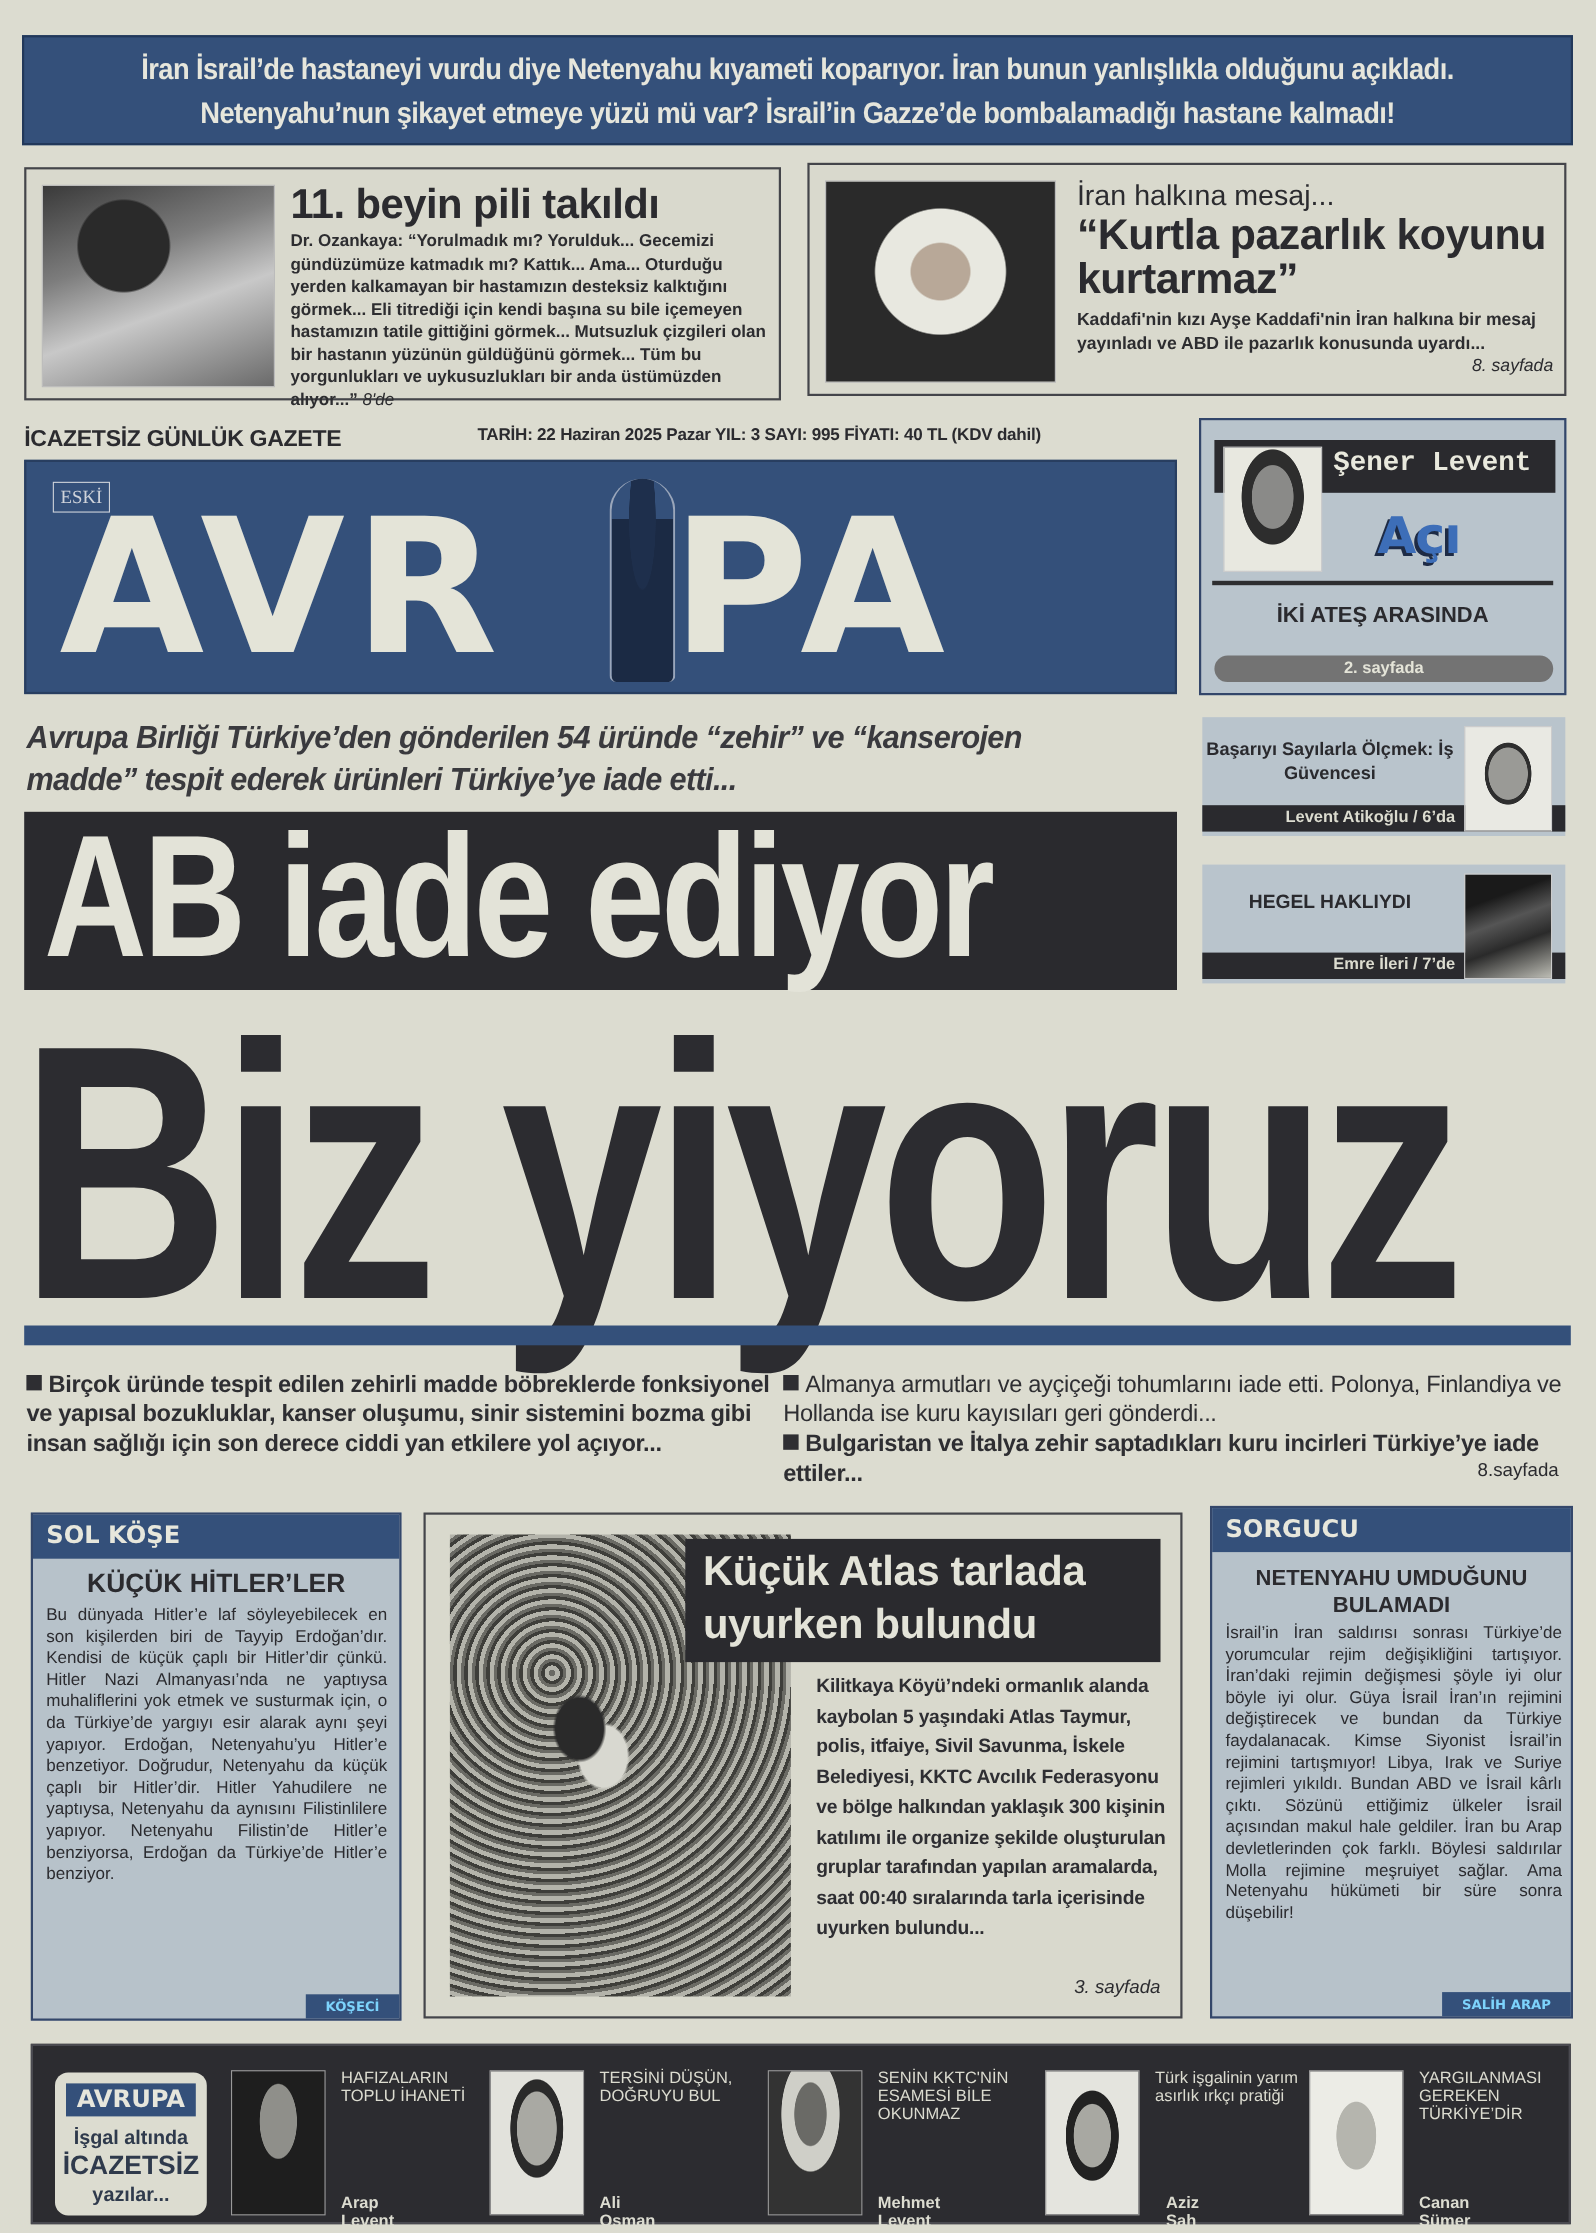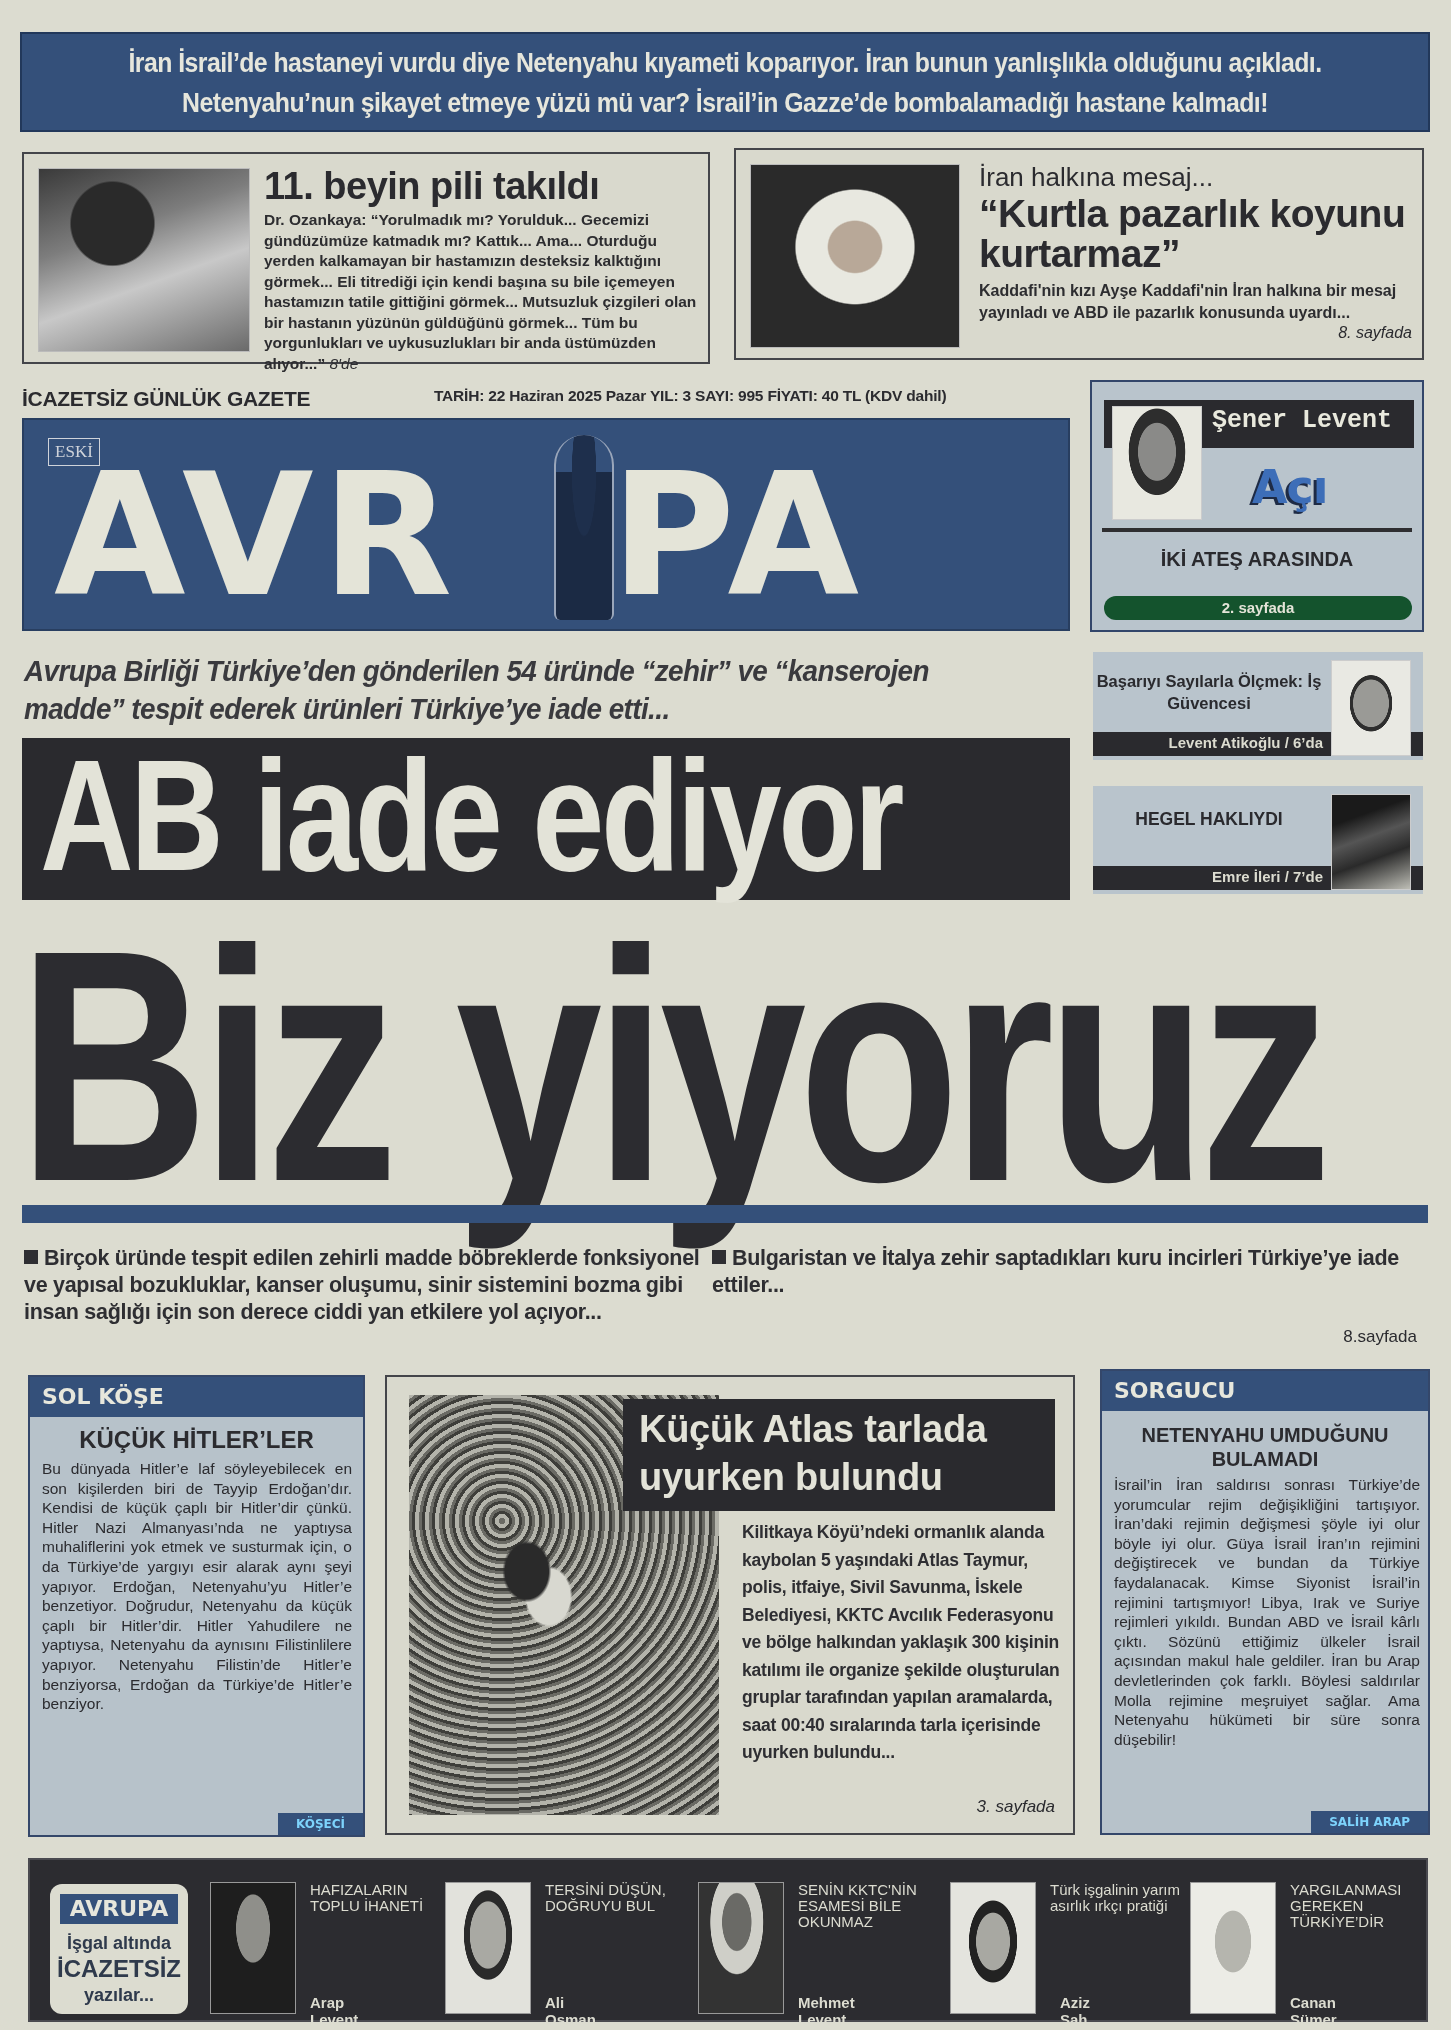--- a/index.html
+++ b/index.html
@@ -74,21 +74,21 @@
   .col-box { left: 1090px; top: 380px; width: 334px; height: 252px;
     border: 2px solid #33466a; background: #b9c4cc; }
   .col-name-bar { left: 12px; top: 18px; width: 310px; height: 48px; background: #2a2a2e; }
   .col-name { left: 120px; top: 24px; color: #e9e9dd; font-weight: bold; font-size: 25px; font-family: Liberation Mono, monospace; }
   .col-photo { left: 20px; top: 24px; width: 90px; height: 114px;
     background: radial-gradient(ellipse at 50% 40%, #8a8a88 0 30%, #2d2d2d 31% 45%, #e8e8e0 46%); border: 1px solid #ccc; }
   .aci { left: 160px; top: 78px; font-family: "DejaVu Sans", sans-serif; font-weight: bold;
     font-size: 46px; color: #3d6eb8; text-shadow: -3px 2px 0 #1e2b45; letter-spacing: -1px; }
   .col-rule { left: 10px; top: 146px; width: 310px; height: 4px; background: #2e2e30; }
   .col-headline { left: 0; top: 166px; width: 330px; text-align: center; font-weight: bold; font-size: 20px; color: #2a2a2e; }
-  .col-ref-pill { left: 12px; top: 214px; width: 308px; height: 24px; border-radius: 12px; background: #14532d;
+  .col-ref-pill { left: 12px; top: 214px; width: 308px; height: 24px; border-radius: 12px; background: #737373;
     color: #e4e4d8; text-align: center; font-weight: bold; font-size: 15px; line-height: 24px; }
 
   
   .mini-box { background: #b9c4cc; }
   .mini1 { left: 1093px; top: 652px; width: 330px; height: 108px; }
   .mini2 { left: 1093px; top: 786px; width: 330px; height: 108px; }
   .mini-title { left: 0; top: 18px; width: 232px; text-align: center; font-weight: bold; font-size: 16.5px; line-height: 22px; color: #2a2a2e; }
   .mini2 .mini-title { top: 22px; font-size: 17.5px; }
   .mini-bar { left: 0; top: 80px; width: 330px; height: 24px; background: #2a2a2e; }
   .mini2 .mini-bar { top: 80px; }
@@ -224,20 +224,21 @@
 <div class="abs head-black">
   <div class="abs head-black-text">AB iade ediyor</div>
 </div>
 <div class="abs biz">Biz yiyoruz</div>
 <div class="abs blue-rule"></div>
 
 <div class="abs bullets bul-left">
   <div><span class="sq"></span><span>Birçok üründe tespit edilen zehirli madde böbreklerde fonksiyonel ve yapısal bozukluklar, kanser oluşumu, sinir sistemini bozma gibi insan sağlığı için son derece ciddi yan etkilere yol açıyor...</span></div>
 </div>
 <div class="abs bullets bul-right">
+  <div class="light"><span class="sq"></span><span>Almanya armutları ve ayçiçeği tohumlarını iade etti. Polonya, Finlandiya ve Hollanda ise kuru kayısıları geri gönderdi...</span></div>
   <div><span class="sq"></span><span>Bulgaristan ve İtalya zehir saptadıkları kuru incirleri Türkiye’ye iade ettiler...</span></div>
 </div>
 <div class="abs ref8">8.sayfada</div>
 
 <div class="abs panel sol">
   <div class="abs panel-head">SOL KÖŞE</div>
   <div class="abs panel-title">KÜÇÜK HİTLER’LER</div>
   <div class="abs panel-body">Bu dünyada Hitler’e laf söyleyebilecek en son kişilerden biri de Tayyip Erdoğan’dır. Kendisi de küçük çaplı bir Hitler’dir çünkü. Hitler Nazi Almanyası’nda ne yaptıysa muhaliflerini yok etmek ve susturmak için, o da Türkiye’de yargıyı esir alarak aynı şeyi yapıyor. Erdoğan, Netenyahu’yu Hitler’e benzetiyor. Doğrudur, Netenyahu da küçük çaplı bir Hitler’dir. Hitler Yahudilere ne yaptıysa, Netenyahu da aynısını Filistinlilere yapıyor. Netenyahu Filistin’de Hitler’e benziyorsa, Erdoğan da Türkiye’de Hitler’e benziyor.</div>
   <div class="abs byline-tag">KÖŞECİ</div>
 </div>

